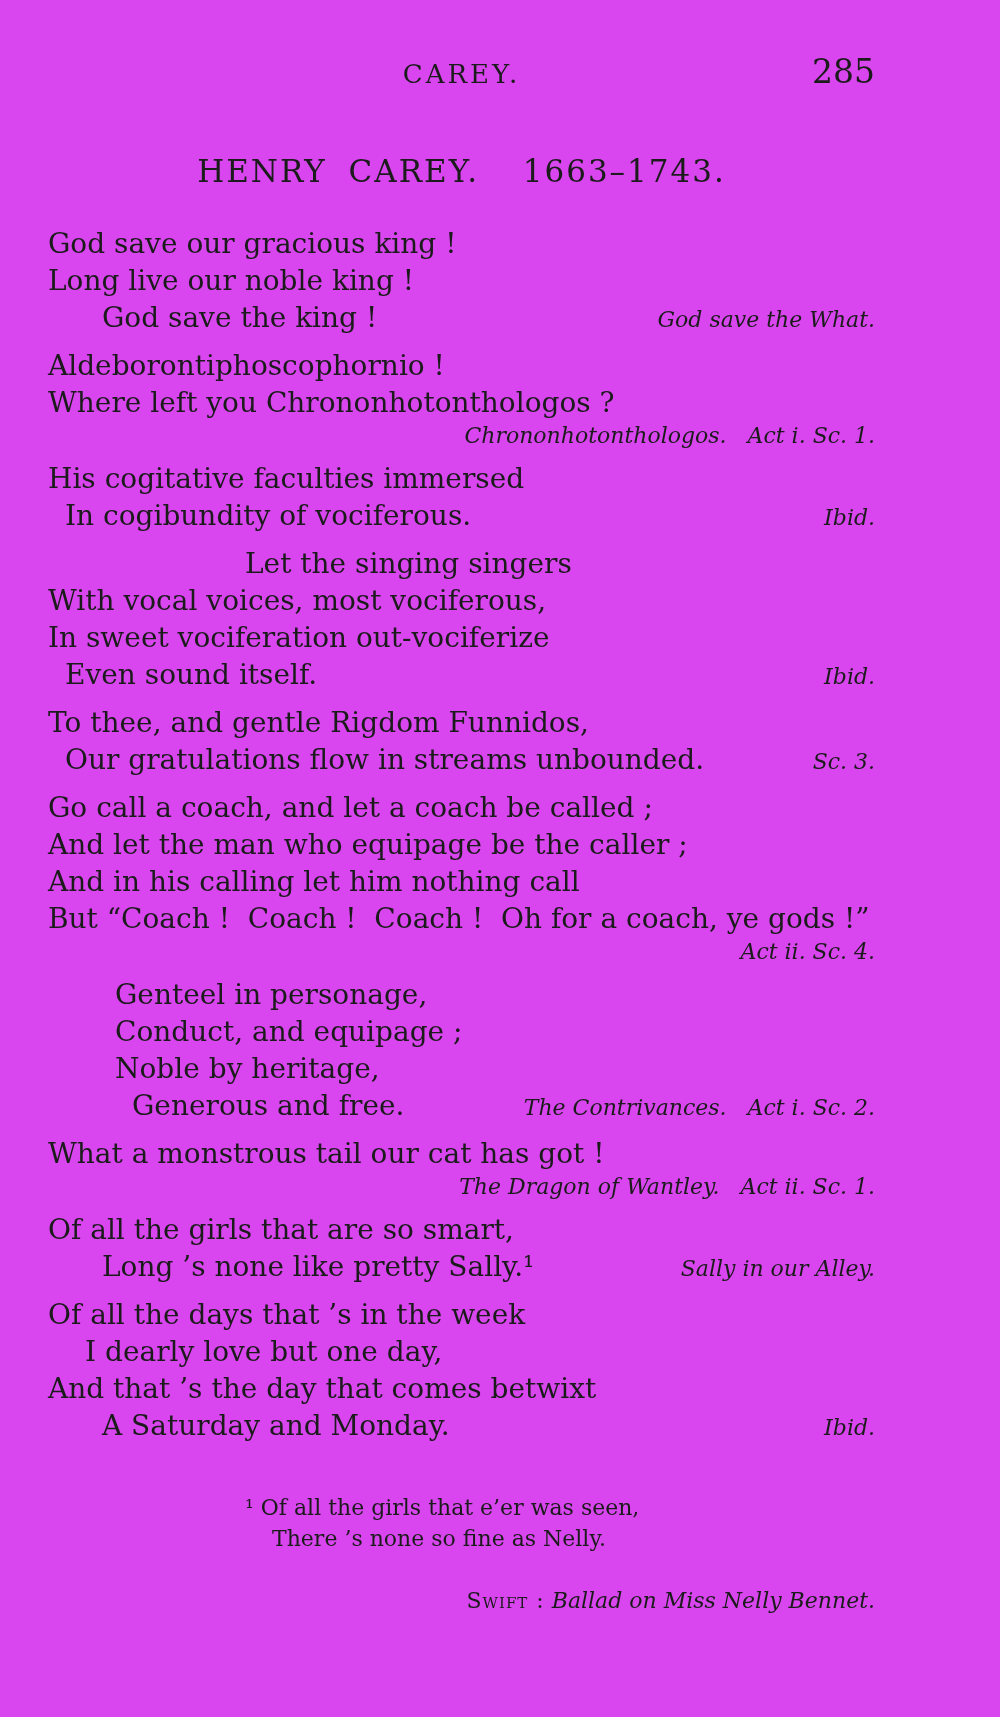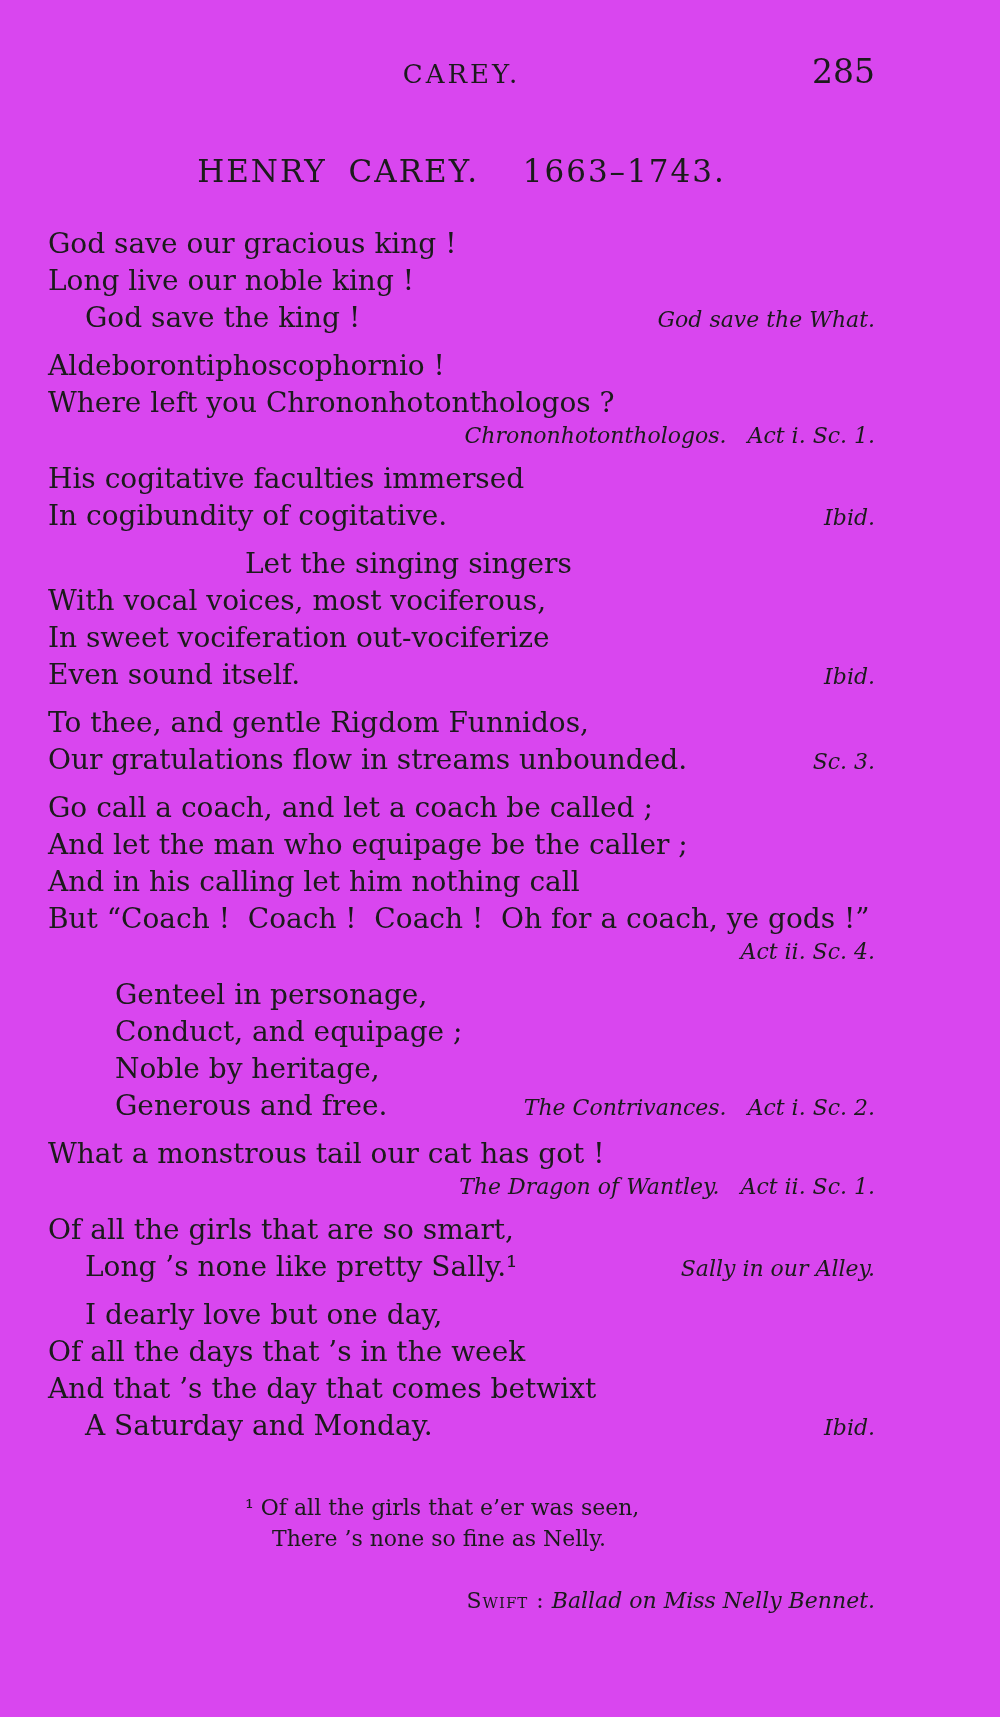--- a/index.html
+++ b/index.html
@@ -45,20 +45,21 @@
   .quote{margin-bottom:9px;}
   .line{
     font-size:28px;
     line-height:37px;
     white-space:pre-wrap;
   }
   .flexline{
     display:flex;
     justify-content:space-between;
     align-items:baseline;
+    margin-left:17px;
   }
   .indent-1{padding-left:37px;}
   .indent-2{padding-left:67px;}
   .indent-3{padding-left:197px;}
   .attr{
     font-style:italic;
     font-size:22px;
     white-space:pre-wrap;
     flex-shrink:0;
     padding-left:12px;
@@ -111,21 +112,21 @@
 
   <div class="quote">
     <div class="line">Aldeborontiphoscophornio !</div>
     <div class="line">Where left you Chrononhotonthologos ?</div>
     <div class="attr-line">Chrononhotonthologos.   Act i. Sc. 1.</div>
   </div>
 
   <div class="quote">
     <div class="line">His cogitative faculties immersed</div>
     <div class="line flexline">
-      <span>In cogibundity of cogitative.</span>
+      <span>In cogibundity of vociferous.</span>
       <span class="attr">Ibid.</span>
     </div>
   </div>
 
   <div class="quote">
     <div class="line indent-3">Let the singing singers</div>
     <div class="line">With vocal voices, most vociferous,</div>
     <div class="line">In sweet vociferation out-vociferize</div>
     <div class="line flexline">
       <span>Even sound itself.</span>
@@ -166,22 +167,22 @@
 
   <div class="quote">
     <div class="line">Of all the girls that are so smart,</div>
     <div class="line flexline">
       <span class="indent-1">Long ’s none like pretty Sally.¹</span>
       <span class="attr">Sally in our Alley.</span>
     </div>
   </div>
 
   <div class="quote">
+    <div class="line">Of all the days that ’s in the week</div>
     <div class="line indent-1">I dearly love but one day,</div>
-    <div class="line">Of all the days that ’s in the week</div>
     <div class="line">And that ’s the day that comes betwixt</div>
     <div class="line flexline">
       <span class="indent-1">A Saturday and Monday.</span>
       <span class="attr">Ibid.</span>
     </div>
   </div>
 
   <div class="footnote">
     <div class="fn-line1">¹ Of all the girls that e’er was seen,</div>
     <div class="fn-line2">There ’s none so fine as Nelly.</div>

